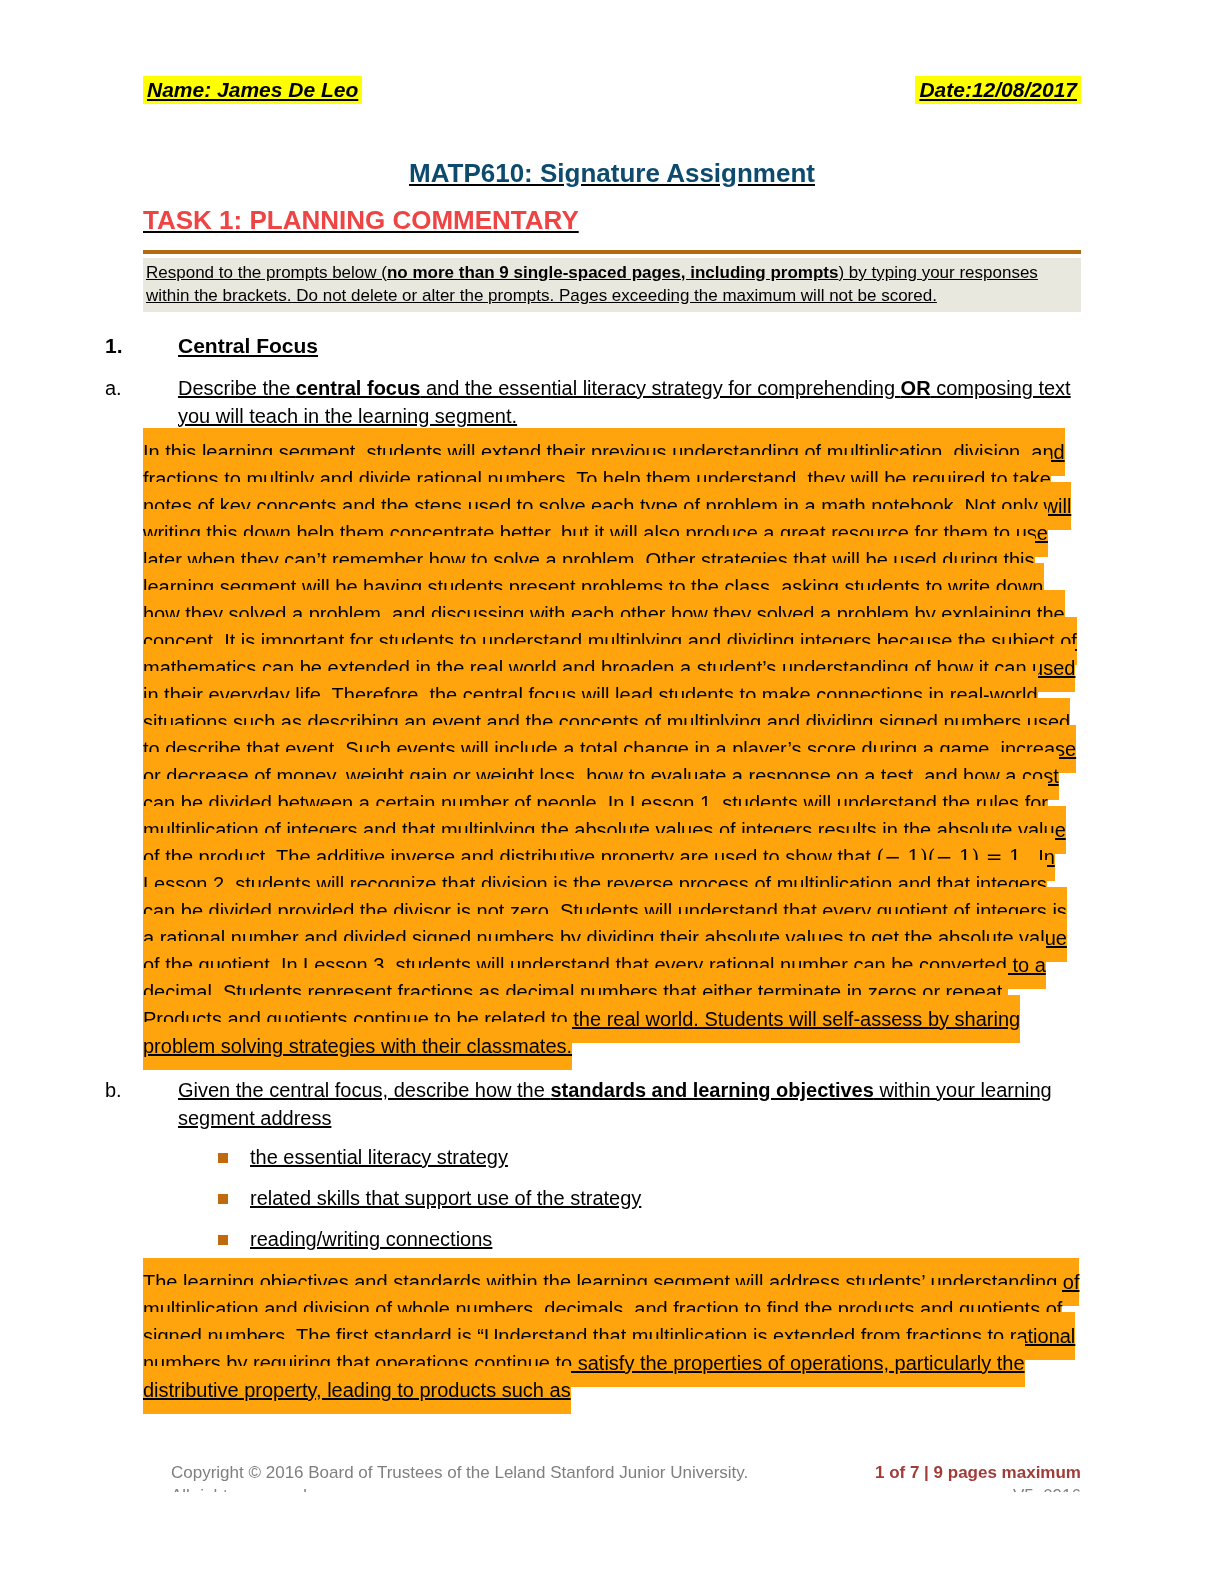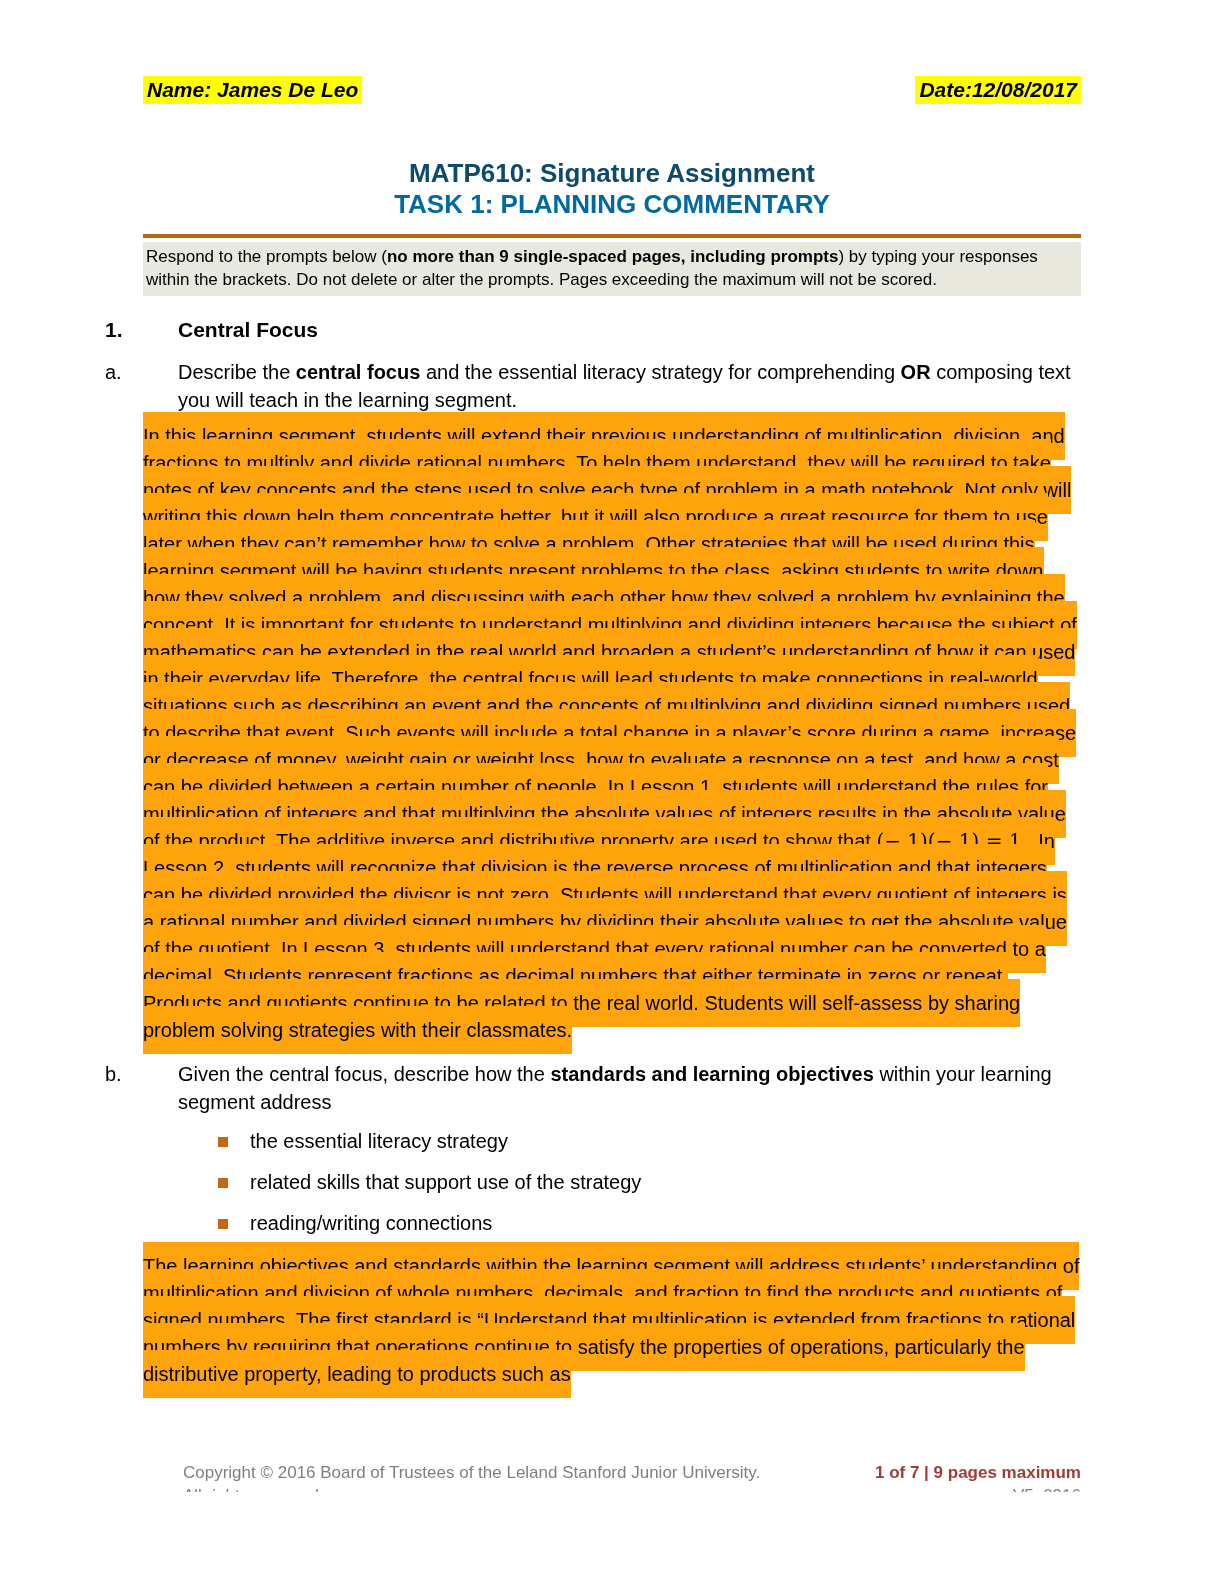--- a/index.html
+++ b/index.html
@@ -1,32 +1,32 @@
 <!DOCTYPE html>
 <html><head>
 <meta charset="utf-8">
 <style>
   * { margin:0; padding:0; box-sizing:border-box; }
   html,body { background:#ffffff; }
   .page {
     width:1224px; height:1492px; position:relative; background:#ffffff;
-    color:#000000; font-family:"Liberation Sans", sans-serif; overflow:hidden;
+    color:#000000; font-family:"Liberation Sans", sans-serif; overflow:hidden;text-decoration:underline;
   }
   .content { margin:0 143px; }
 
   
   .doc-header {
     display:flex; justify-content:space-between; align-items:flex-start;
     padding-top:76px; font-size:21px; font-weight:bold; font-style:italic;
   }
   .hl-y { background:#FFFF00; padding:2px 4px; }
 
   
   .title1 { margin-top:54px; text-align:center; font-size:26px; font-weight:bold; color:#0c4a6e; }
-  .title2 { text-align:center; font-size:26px; font-weight:bold; color:#0369a1; }
+  .title2 { margin-top:16px; text-align:left; font-size:26px; font-weight:bold; color:#ef4444; }
 
   .rule { height:4px; background:#B36A10; margin-top:14px; }
 
   .instructions {
     background:#E9E8DF; margin-top:4px; padding:3px 3px 5px 3px;
     font-size:17px; line-height:23px; color:#000;
   }
   .instructions b { font-weight:bold;text-align:center; }
 
   
@@ -41,21 +41,21 @@
   .hl-o { background:#FFA40C; padding:13px 0; -webkit-box-decoration-break:clone; box-decoration-break:clone; }
   .math { font-family:"DejaVu Serif", serif; }
 
   .bullets { margin:14px 0 0 75px; list-style:none; }
   .bullet-item { display:flex; align-items:center; margin-bottom:18px; font-size:20px; }
   .sq { width:10px; height:10px; background:#C06A10; flex:none; margin-right:22px; }
 
   
   .footer { position:absolute; left:143px; right:143px; top:1461px; font-size:17px; line-height:23px; color:#7F7F7F; }
   .footer-row { display:flex; justify-content:space-between; }
-  .footer-row .indent { margin-left:40px; }
+  .footer-row .indent { margin-left:28px; }
   .page-info { color:#A23C38; font-weight:bold; }
 </style>
 </head>
 <body>
 
 <div class="page">
   <div class="content">
 
     <div class="doc-header">
       <span class="hl-y">Name: James De Leo</span>

